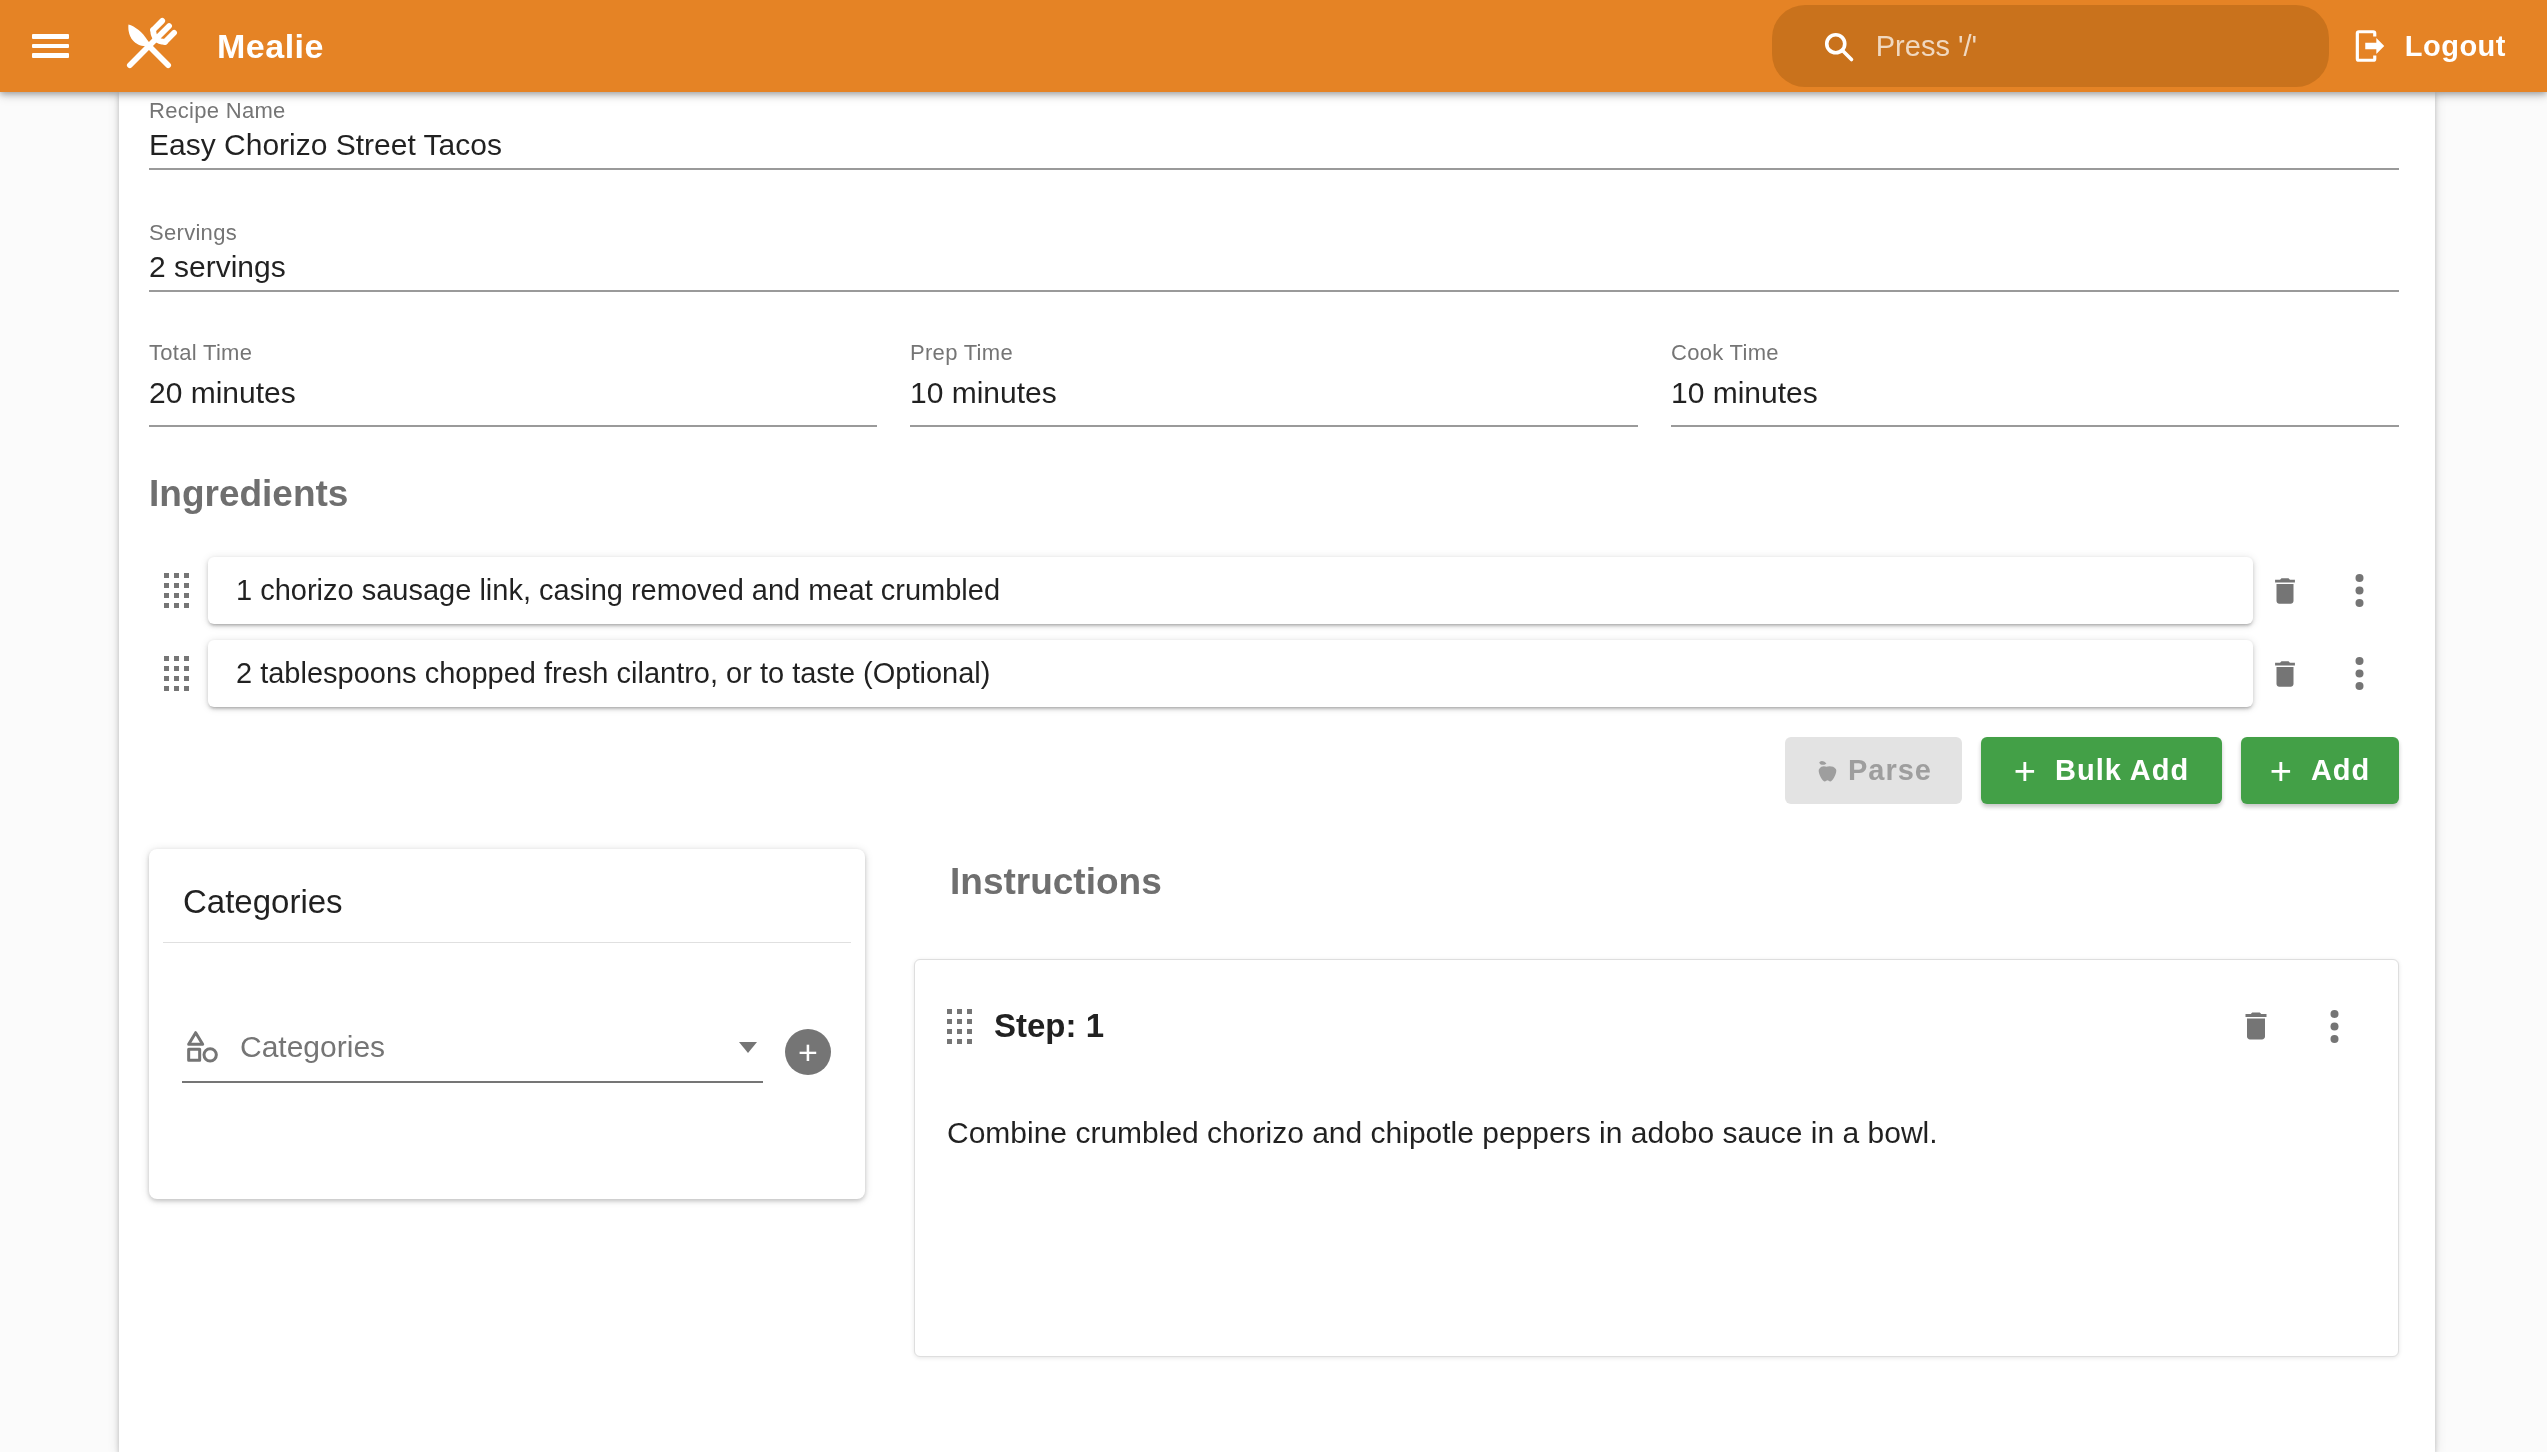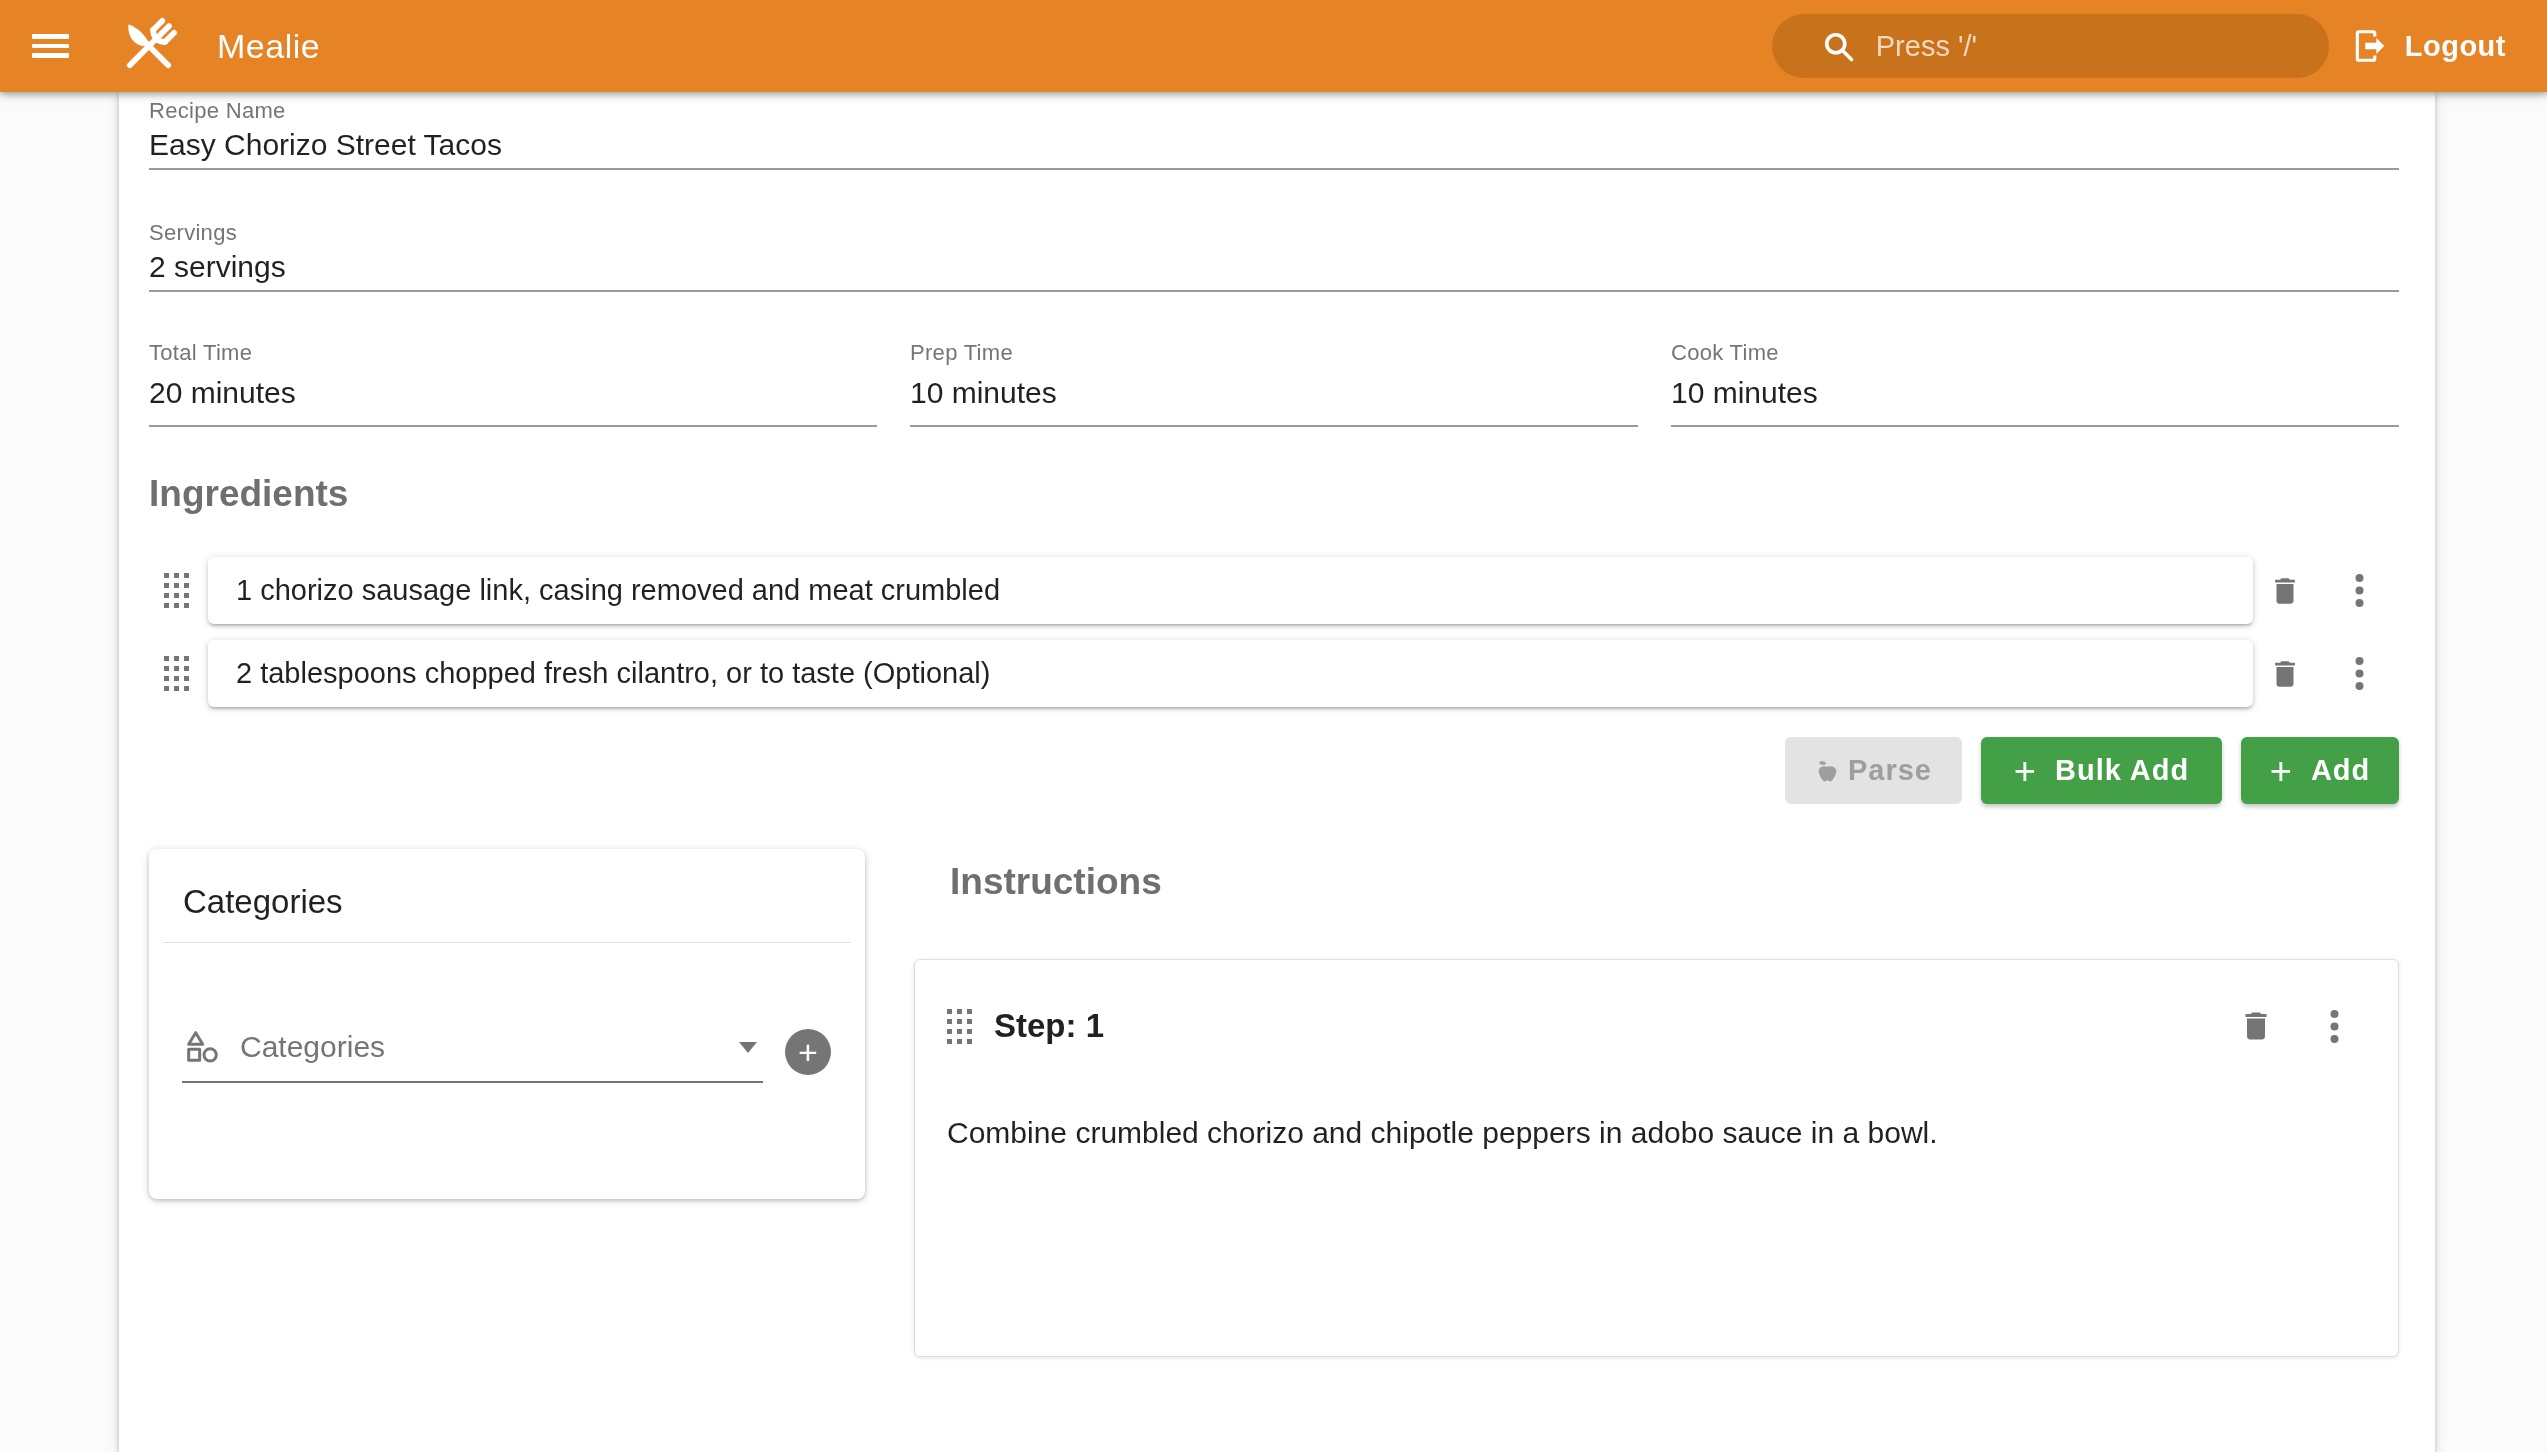--- a/index.html
+++ b/index.html
@@ -9,22 +9,22 @@
   *{margin:0;padding:0;box-sizing:border-box;}
   html,body{width:2547px;height:1453px;overflow:hidden;}
   body{background:#FBFBFB;font-family:"Liberation Sans","DejaVu Sans",sans-serif;color:rgba(0,0,0,.87);}
 
   
   .appbar{position:relative;z-index:5;height:92px;background:var(--c-app-bar);display:flex;align-items:center;
     padding:0 41px 0 32px;box-shadow:0 2px 6px rgba(0,0,0,.28),0 4px 10px rgba(0,0,0,.14);}
   .menu-btn{width:48px;height:48px;background:none;border:none;display:flex;flex-direction:column;justify-content:center;gap:5px;cursor:pointer;}
   .menu-btn i{display:block;width:37px;height:4.6px;background:#fff;border-radius:1px;}
   .logo{margin-left:38px;width:62px;height:62px;display:block;}
-  .app-title{margin-left:37px;color:#fff;font-size:34px;font-weight:400;letter-spacing:0.5px;}
-  .search-pill{margin-left:auto;margin-right:22px;width:557px;height:64px;border-radius:33px;background:var(--c-search-pill);
+  .app-title{margin-left:37px;color:#fff;font-size:34px;font-weight:700;letter-spacing:0.5px;}
+  .search-pill{margin-left:auto;margin-right:22px;width:557px;height:82px;border-radius:33px;background:var(--c-search-pill);
     display:flex;align-items:center;padding:0 30px 0 48px;}
   .search-pill input{flex:1;margin-left:20px;background:none;border:none;outline:none;color:#fff;font-size:29px;font-family:inherit;}
   .search-pill input::placeholder{color:rgba(255,255,255,.72);}
   .logout-btn{display:flex;align-items:center;background:none;border:none;cursor:pointer;gap:16px;justify-content:flex-end;}
   .logout-btn span{color:#fff;font-size:29px;font-weight:bold;letter-spacing:0.5px;}
 
   
   .sheet{position:relative;margin-left:119px;width:2316px;min-height:1361px;background:#fff;
     box-shadow:0 2px 5px rgba(0,0,0,.2),0 1px 12px rgba(0,0,0,.12);padding:6px 36px 0 30px;}
 

